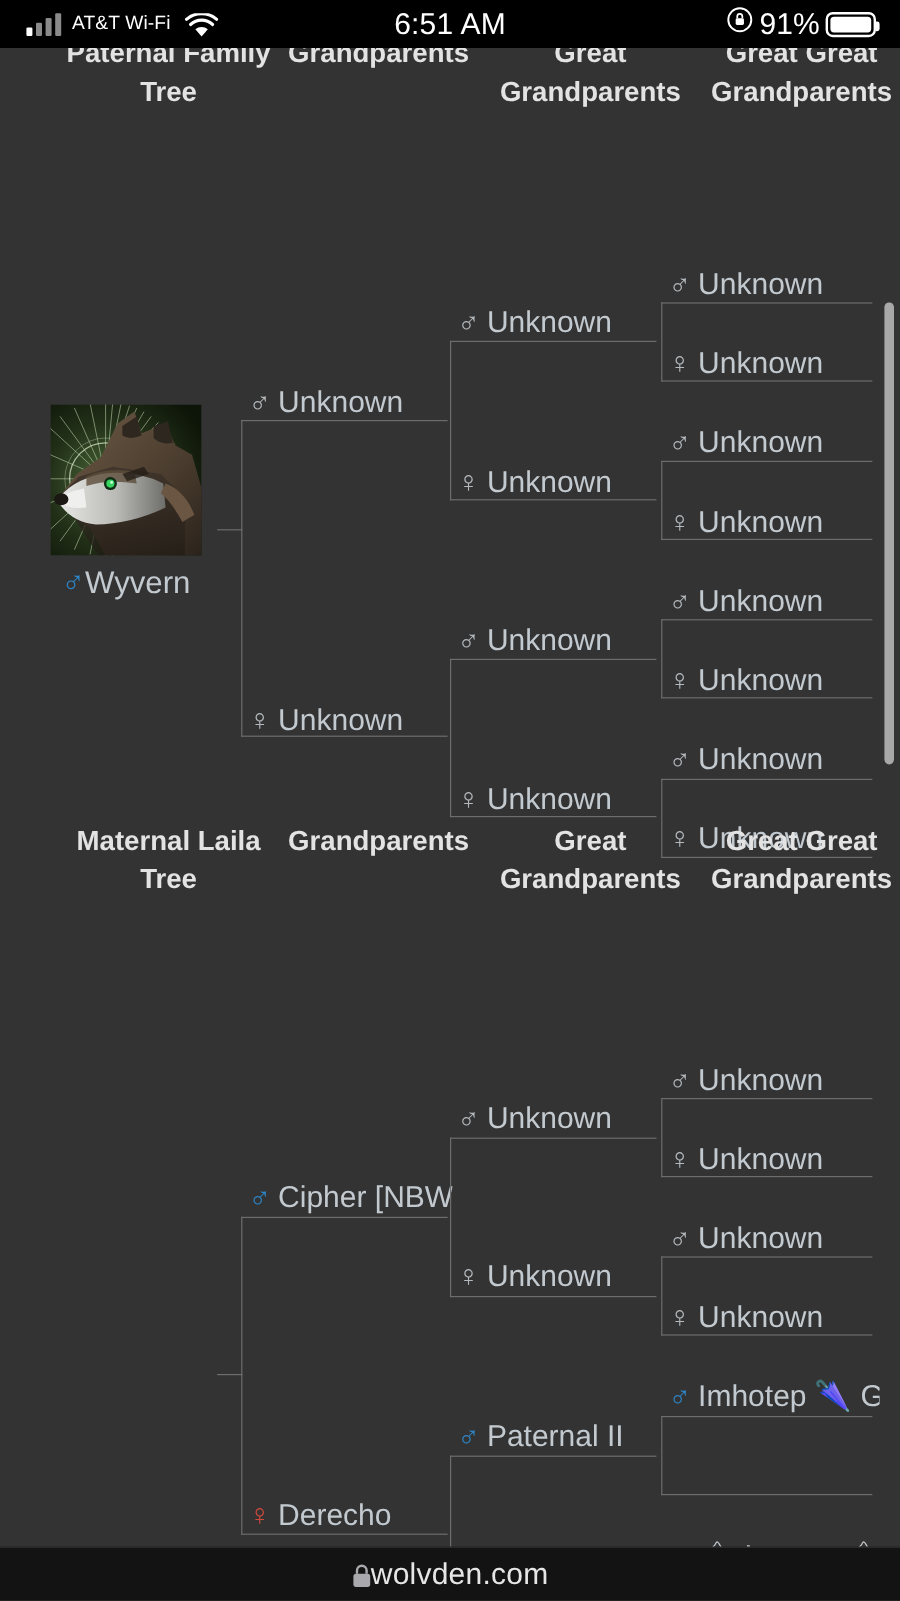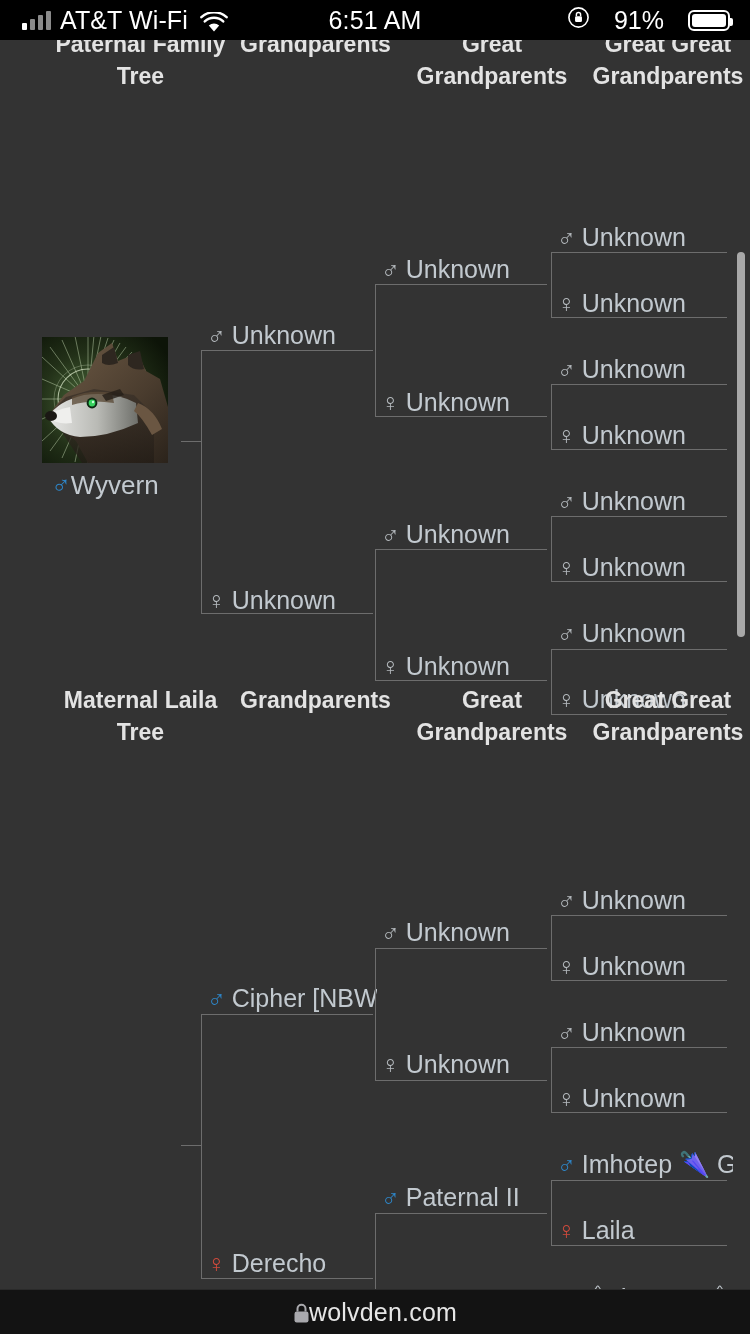--- a/index.html
+++ b/index.html
@@ -40,33 +40,33 @@
   .sb-center {
     position: absolute;
     left: 0; right: 0;
     text-align: center;
     font-size: 25px;
     letter-spacing: 0.2px;
   }
   .sb-right {
     position: absolute;
     right: 20px;
-    display: flex; align-items: center; gap: 24px;
+    display: flex; align-items: center; gap: 5px;
   }
   .signal-bars {
     display: flex; align-items: flex-end; gap: 3px; height: 20px;
   }
   .signal-bars i {
     display: block; width: 5px; background: #ffffff; border-radius: 1px;
   }
   .signal-bars i:nth-child(1) { height: 7px;  background:#ffffff; }
   .signal-bars i:nth-child(2) { height: 11px; background:#8a8a8a; }
   .signal-bars i:nth-child(3) { height: 15px; background:#8a8a8a; }
   .signal-bars i:nth-child(4) { height: 19px; background:#8a8a8a; }
-  .carrier-label { font-size: 25px; letter-spacing: 0.1px; }
+  .carrier-label { font-size: 16px; letter-spacing: 0.1px; }
   .wifi-icon { width: 28px; height: 21px; position: relative; margin-left: 3px; }
   .battery-pct { font-size: 25px; }
   .battery-shell {
     width: 42px; height: 21px;
     border: 2px solid #ffffff;
     border-radius: 6px;
     position: relative;
     display: flex; align-items: center;
   }
   .battery-shell::after {
@@ -435,23 +435,20 @@
         </div>
         <div class="node" style="left:557px; top:265px; width:172px;">
           <span class="sym sym-m-unknown">♂</span><span class="nm">Unknown</span>
         </div>
         <div class="node" style="left:557px; top:331px; width:172px;">
           <span class="sym sym-f-unknown">♀</span><span class="nm">Unknown</span>
         </div>
         <div class="node" style="left:557px; top:397px; width:176px;">
           <span class="sym sym-m">♂</span><span class="nm">Imhotep 🌂 G1</span>
         </div>
-        <div class="node" style="left:557px; top:463px; width:172px;">
-          <span class="sym sym-f">♀</span><span class="nm">Laila</span>
-        </div>
         <div class="node" style="left:557px; top:530px; width:176px;">
           <span class="sym sym-m">♂</span><span class="nm">🏔 Lacero 🏔 …</span>
         </div>
 
       </div>
     </div>
 
     <div class="scroll-thumb" style="top:212px; height:385px;"></div>
   </div>
 

